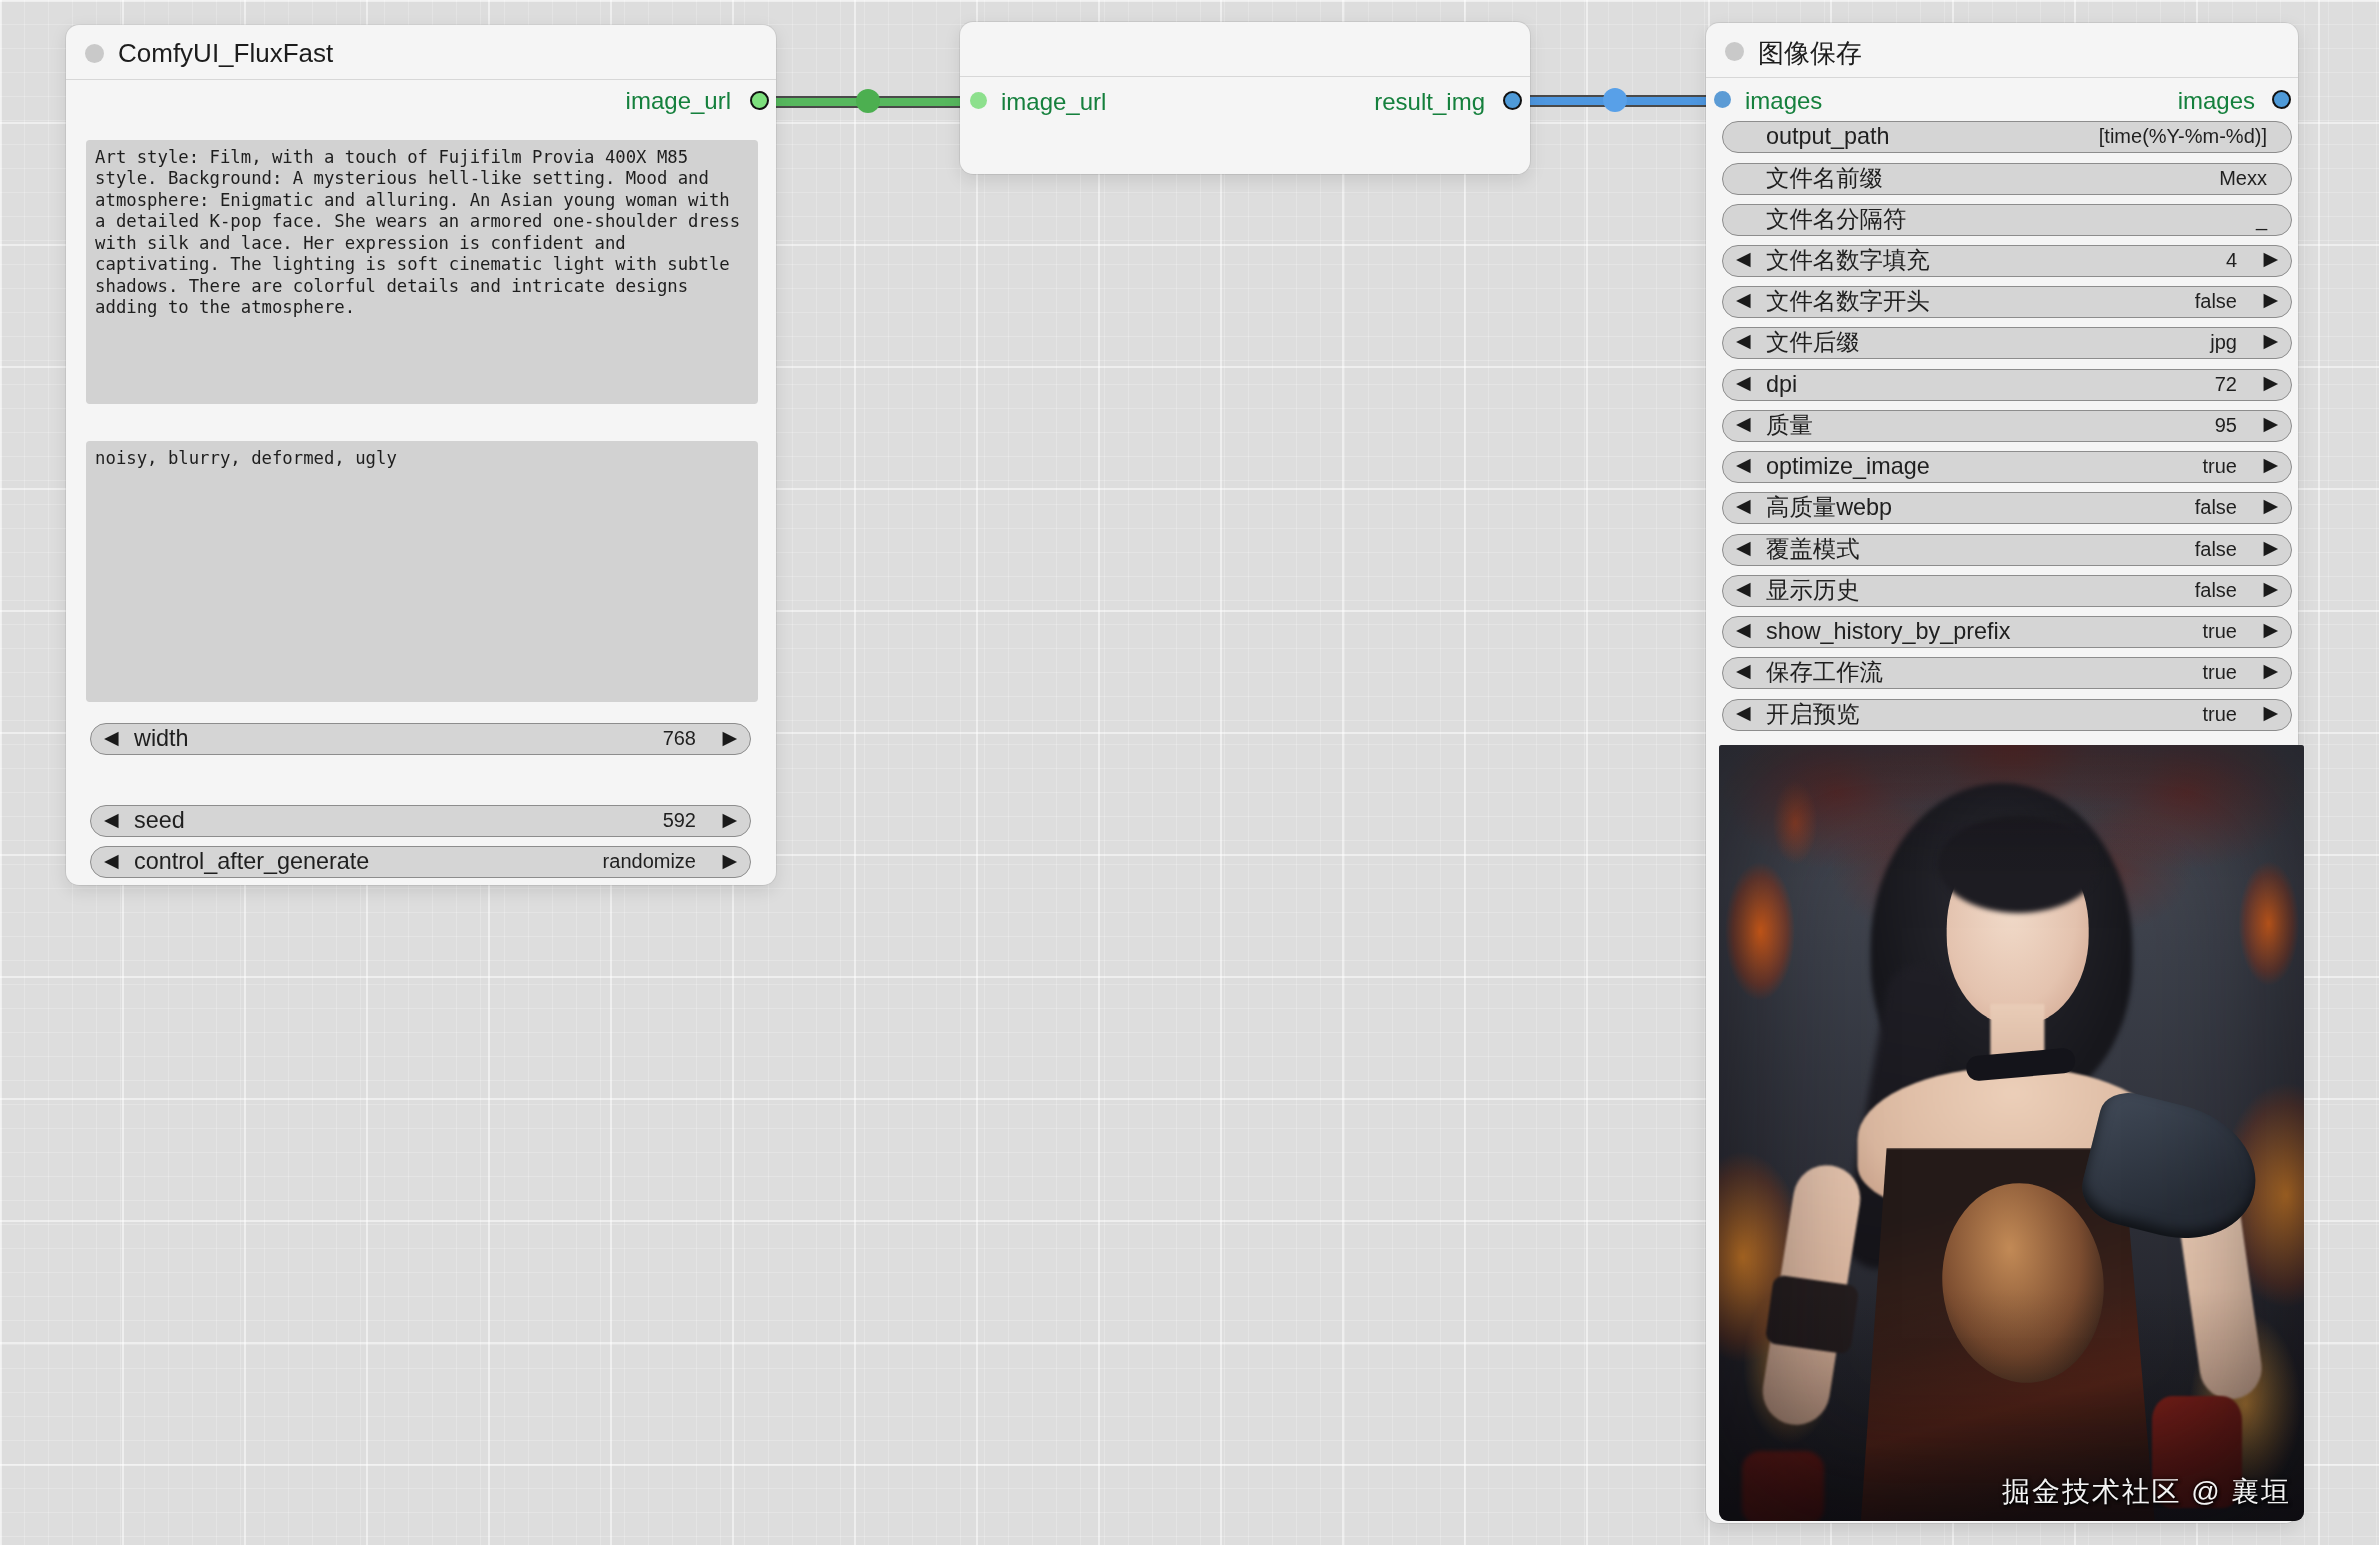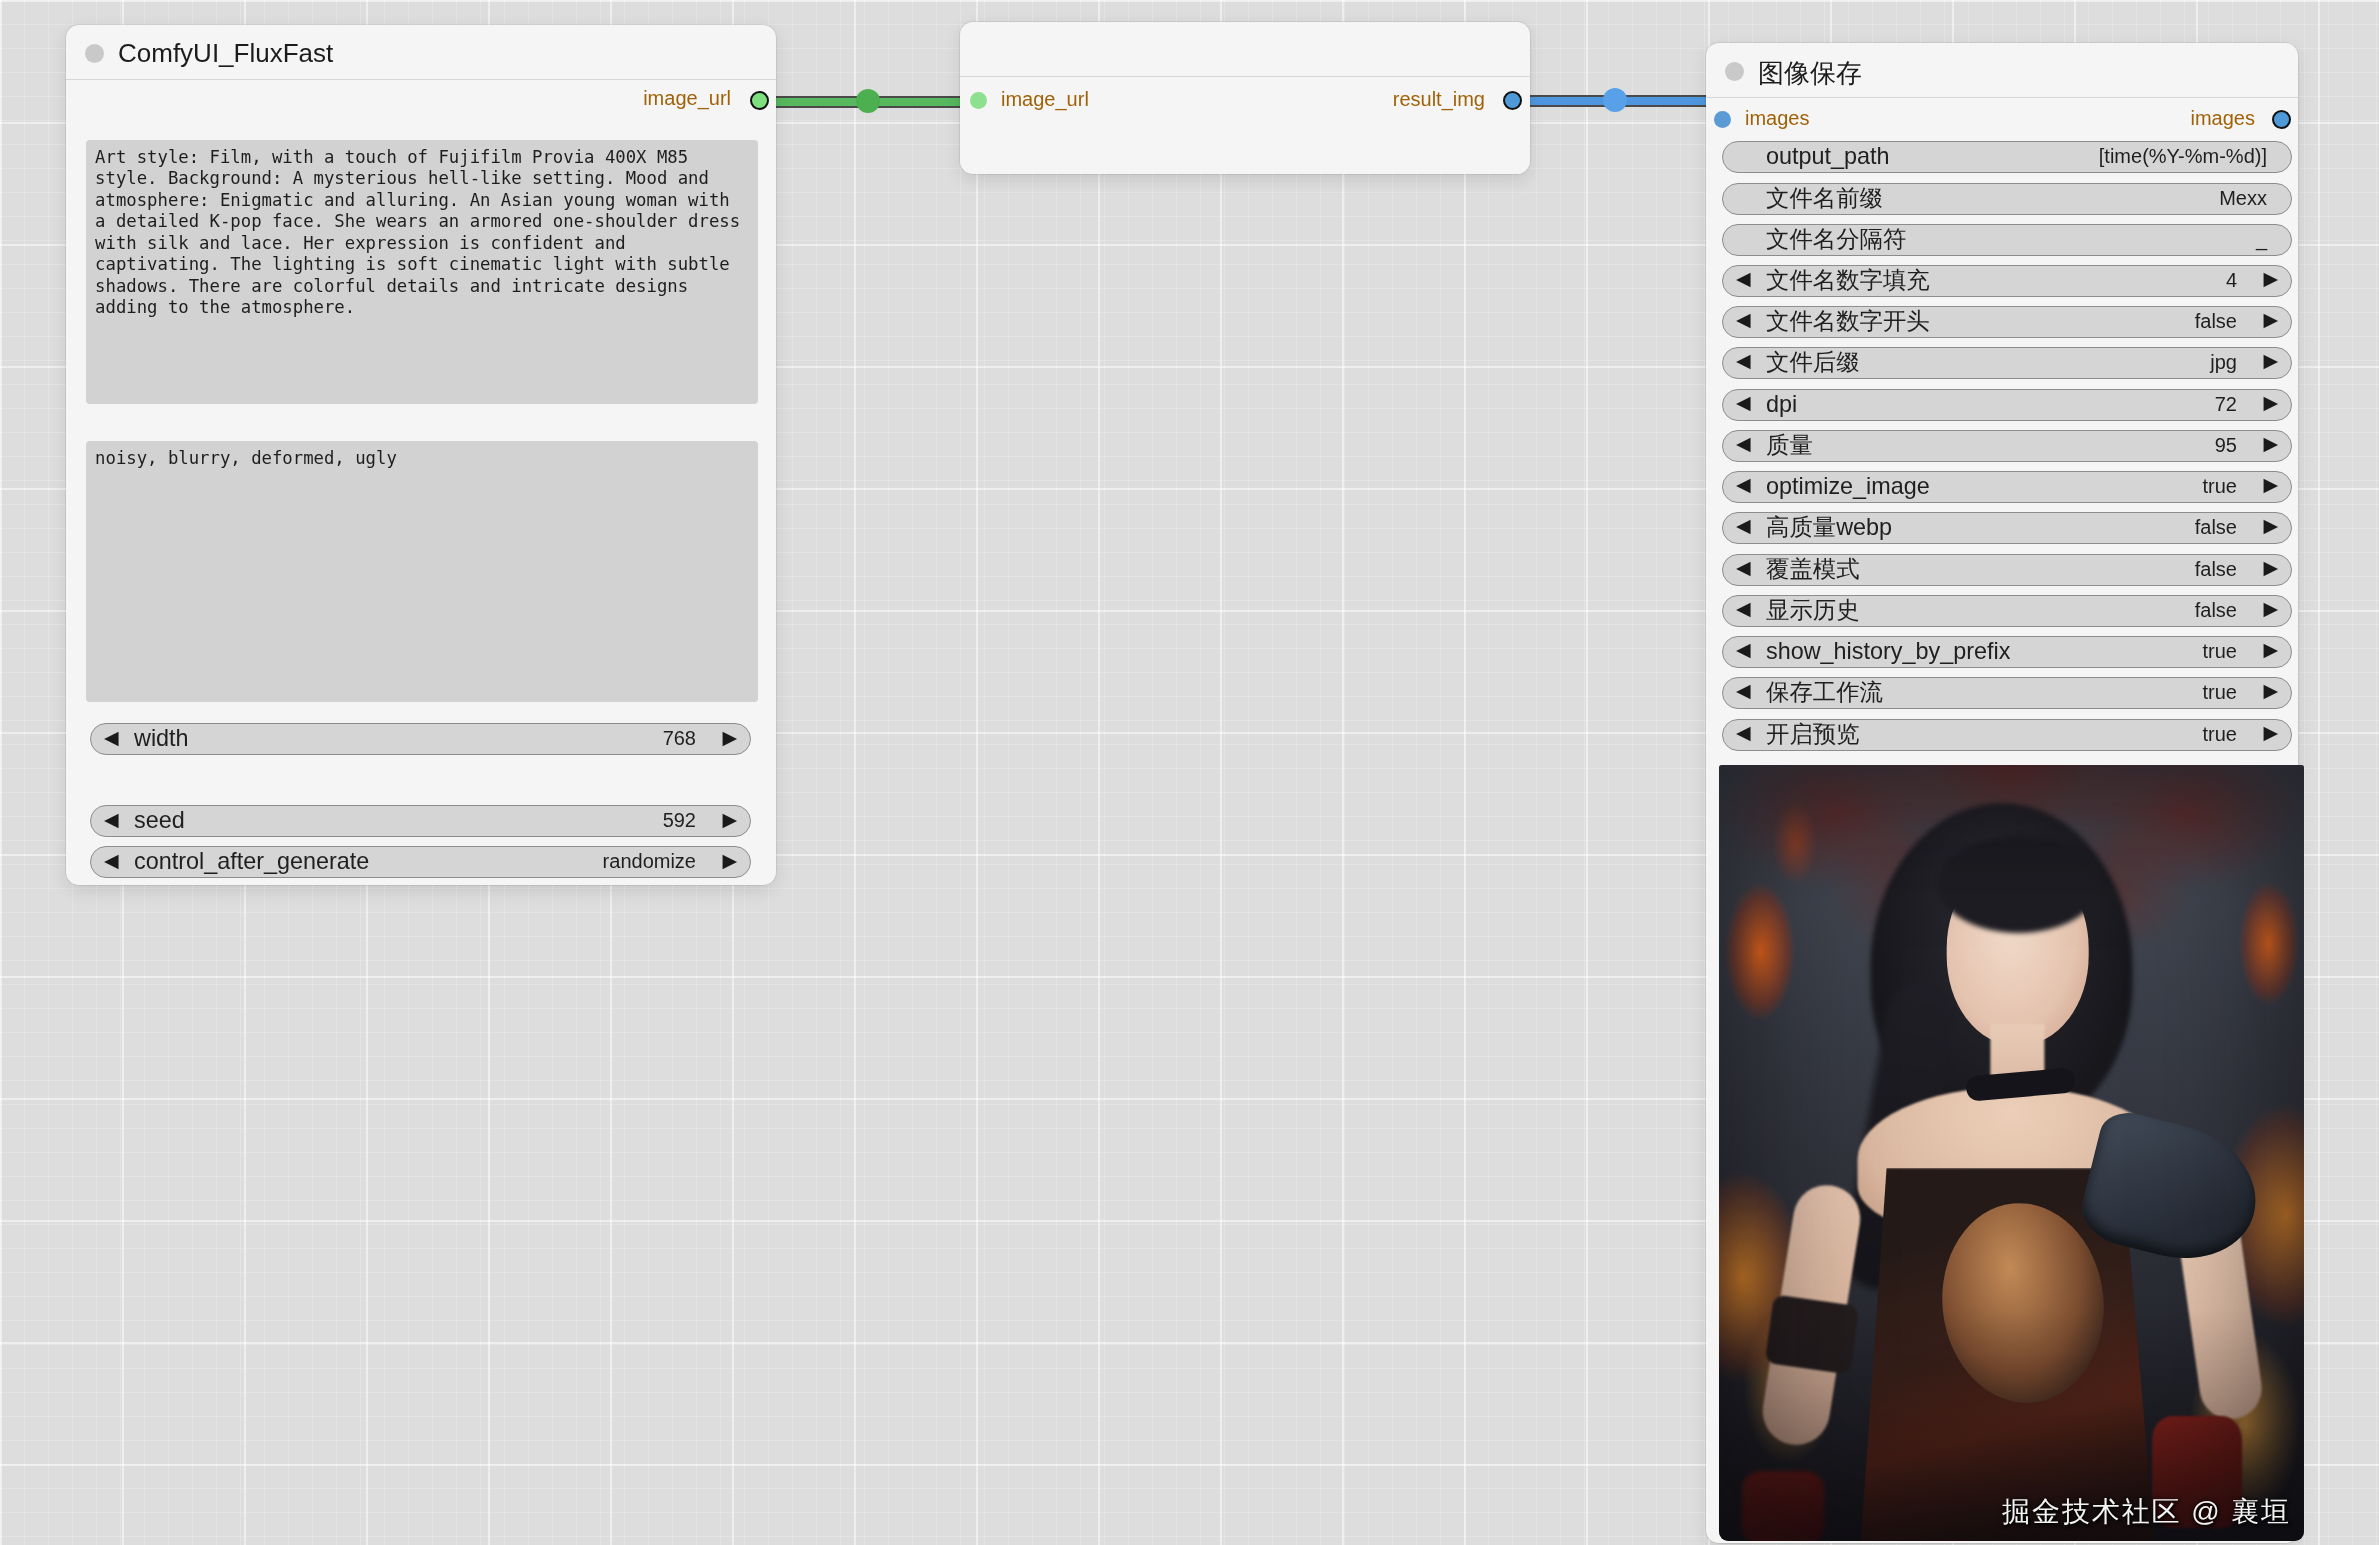--- a/index.html
+++ b/index.html
@@ -23,21 +23,21 @@
   .header-dot{
     position:absolute; left:19px; top:19px; width:19px; height:19px;
     border-radius:50%; background:#c9c9c9;
   }
   .node-title{
     position:absolute; left:52px; top:13px; font-size:26px; color:#1c1c1c;
     white-space:nowrap;
   }
   .node-divider{position:absolute; left:0; right:0; top:54px; height:0.9px; background:#d7d7d7;}
   .port-row{position:absolute; height:28px;}
-  .port-label{font-size:20px; color:#a16207; white-space:nowrap;}
+  .port-label{font-size:24px; color:#15803d; white-space:nowrap;}
   .port-dot{position:absolute; width:17px; height:17px; border-radius:50%;}
   .port-dot.out{border:2.8px solid #111; box-sizing:border-box; width:19px; height:19px;}
   
   .widget{
     position:absolute; height:32px; background:#d5d5d5; border:1.9px solid #8d8d8d;
     border-radius:17px; box-sizing:border-box;
   }
   .widget .arrow{position:absolute; top:0.9px; font-size:19px; color:#1a1a1a; line-height:26px;}
   .widget .arrow.left{left:13px;}
   .widget .arrow.right{right:13px;}
@@ -177,21 +177,21 @@
   <div class="node" style="left:960px; top:21.5px; width:570px; height:152px;">
     <div class="node-divider"></div>
     <div class="port-row" style="left:0; right:0; top:66px;">
       <span class="port-dot" style="left:10.3px; top:4.7px; background:#8de08d;"></span>
       <span class="port-label" style="position:absolute; left:41px;">image_url</span>
       <span class="port-label" style="position:absolute; right:45px;">result_img</span>
       <span class="port-dot out" style="right:8.4px; top:3.7px; background:#4e9ad8;"></span>
     </div>
   </div>
 
-  <div class="node" style="left:1706px; top:22.5px; width:592px; height:1500px;margin-top:20px;">
+  <div class="node" style="left:1706px; top:22.5px; width:592px; height:1500px;">
     <div class="node-header">
       <div class="header-dot"></div>
       <div class="node-title">图像保存</div>
     </div>
     <div class="node-divider"></div>
     <div class="port-row" style="left:0; right:0; top:64px;">
       <span class="port-dot" style="left:8.4px; top:4.7px; background:#5b9bd5;"></span>
       <span class="port-label" style="position:absolute; left:39px;">images</span>
       <span class="port-label" style="position:absolute; right:43px;">images</span>
       <span class="port-dot out" style="right:6.6px; top:3.7px; background:#4e9ad8;"></span>

